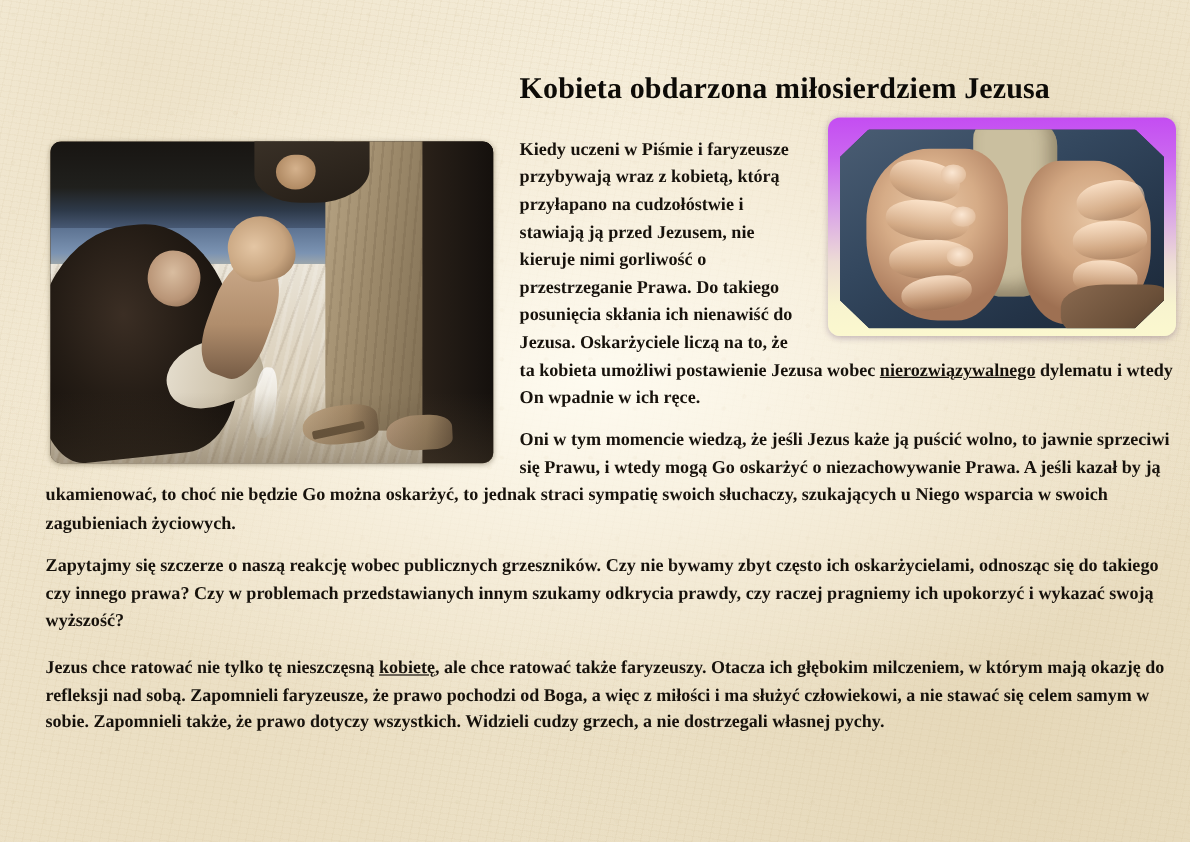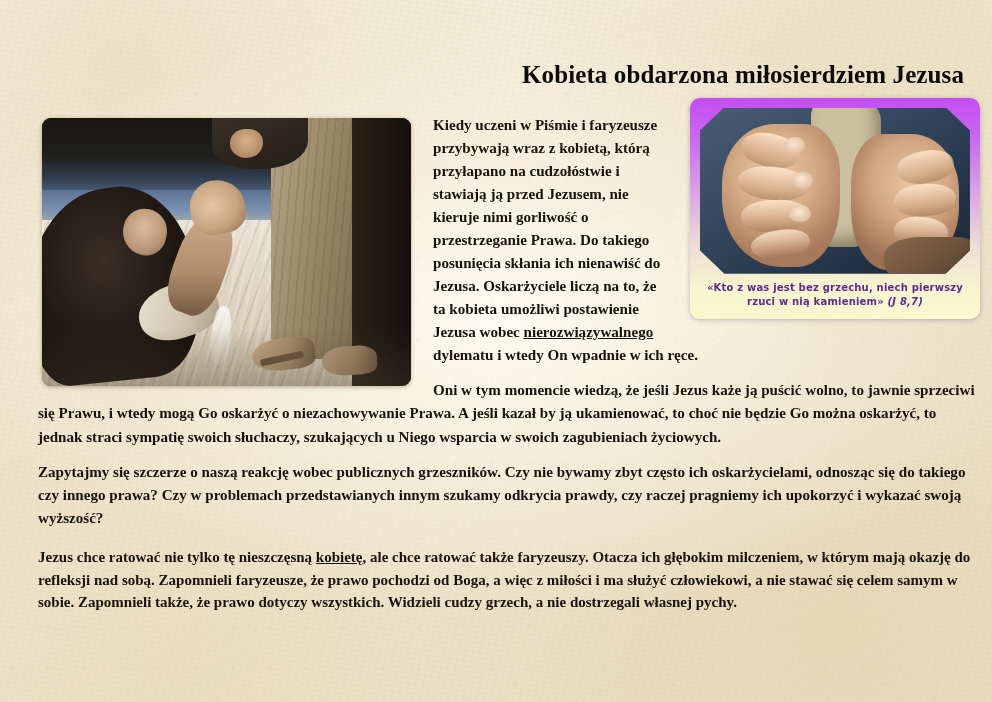--- a/index.html
+++ b/index.html
@@ -245,21 +245,21 @@
     font-weight: 700;
   }
 
   
   .title {
     margin: 58px 16px 0 0;
     padding-left: 16px;
     font-size: 25px;
     font-weight: bold;
     line-height: 1.34;
-    text-align: right;
+    text-align: left;
     color: #0d0b07;
     letter-spacing: .1px;
   }
   p.body {
     margin: 0 0 12px 0;
     font-size: 15.1px;
     font-weight: bold;
     line-height: 1.53;
     color: #17120c;
     text-align: left;
@@ -319,24 +319,20 @@
         <div class="pr-finger f3"></div>
         <div class="pr-finger f4"></div>
         <div class="pr-finger f5"></div>
         <div class="pr-finger f6"></div>
         <div class="pr-finger f7"></div>
         <div class="pr-nail n1"></div>
         <div class="pr-nail n2"></div>
         <div class="pr-nail n3"></div>
         <div class="pr-sleeve"></div>
       </div>
-      <figcaption class="pr-caption">
-        <span>«Kto z was jest bez grzechu, niech pierwszy rzuci w nią kamieniem»</span>
-        <span class="ref">(J 8,7)</span>
-      </figcaption>
     </figure>
 
     <p class="body para-1"><span>Kiedy uczeni w Piśmie i faryzeusze przybywają wraz z kobietą, którą przyłapano na cudzołóstwie i stawiają ją przed Jezusem, nie kieruje nimi gorliwość o przestrzeganie Prawa. Do takiego posunięcia skłania ich nienawiść do Jezusa. Oskarżyciele liczą na to, że ta kobieta umożliwi postawienie Jezusa wobec </span><span class="u">nierozwiązywalnego</span><span> dylematu i wtedy On wpadnie w ich ręce.</span></p>
 
     <p class="body para-2">Oni w tym momencie wiedzą, że jeśli Jezus każe ją puścić wolno, to jawnie sprzeciwi się Prawu, i wtedy mogą Go oskarżyć o niezachowywanie Prawa. A jeśli kazał by ją ukamienować, to choć nie będzie Go można oskarżyć, to jednak straci sympatię swoich słuchaczy, szukających u Niego wsparcia w swoich zagubieniach życiowych.</p>
 
     <p class="body para-3">Zapytajmy się szczerze o naszą reakcję wobec publicznych grzeszników. Czy nie bywamy zbyt często ich oskarżycielami, odnosząc się do takiego czy innego prawa? Czy w problemach przedstawianych innym szukamy odkrycia prawdy, czy raczej pragniemy ich upokorzyć i wykazać swoją wyższość?</p>
 
     <p class="body para-4"><span>Jezus chce ratować nie tylko tę nieszczęsną </span><span class="u">kobietę</span><span>, ale chce ratować także faryzeuszy. Otacza ich głębokim milczeniem, w którym mają okazję do refleksji nad sobą. Zapomnieli faryzeusze, że prawo pochodzi od Boga, a więc z miłości i ma służyć człowiekowi, a nie stawać się celem samym w sobie. Zapomnieli także, że prawo dotyczy wszystkich. Widzieli cudzy grzech, a nie dostrzegali własnej pychy.</span></p>
 

